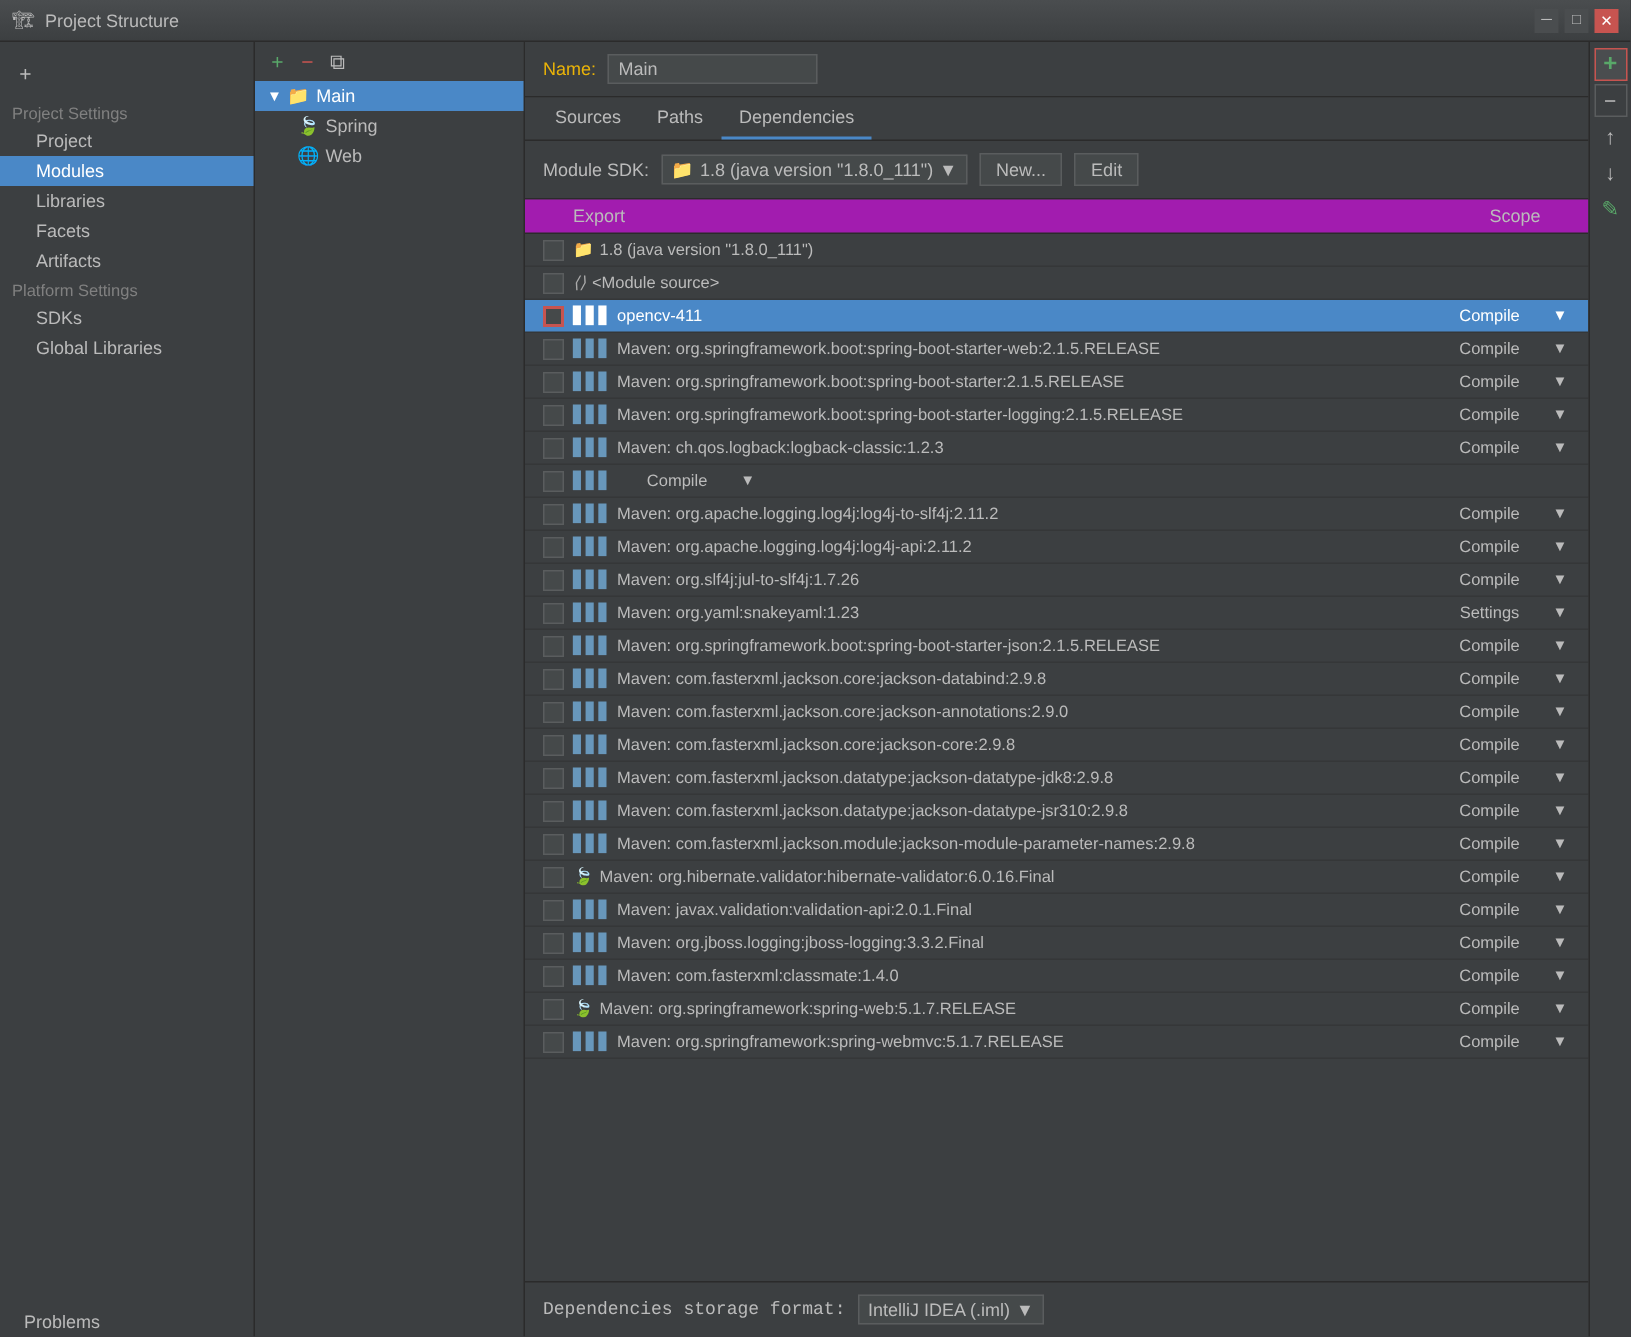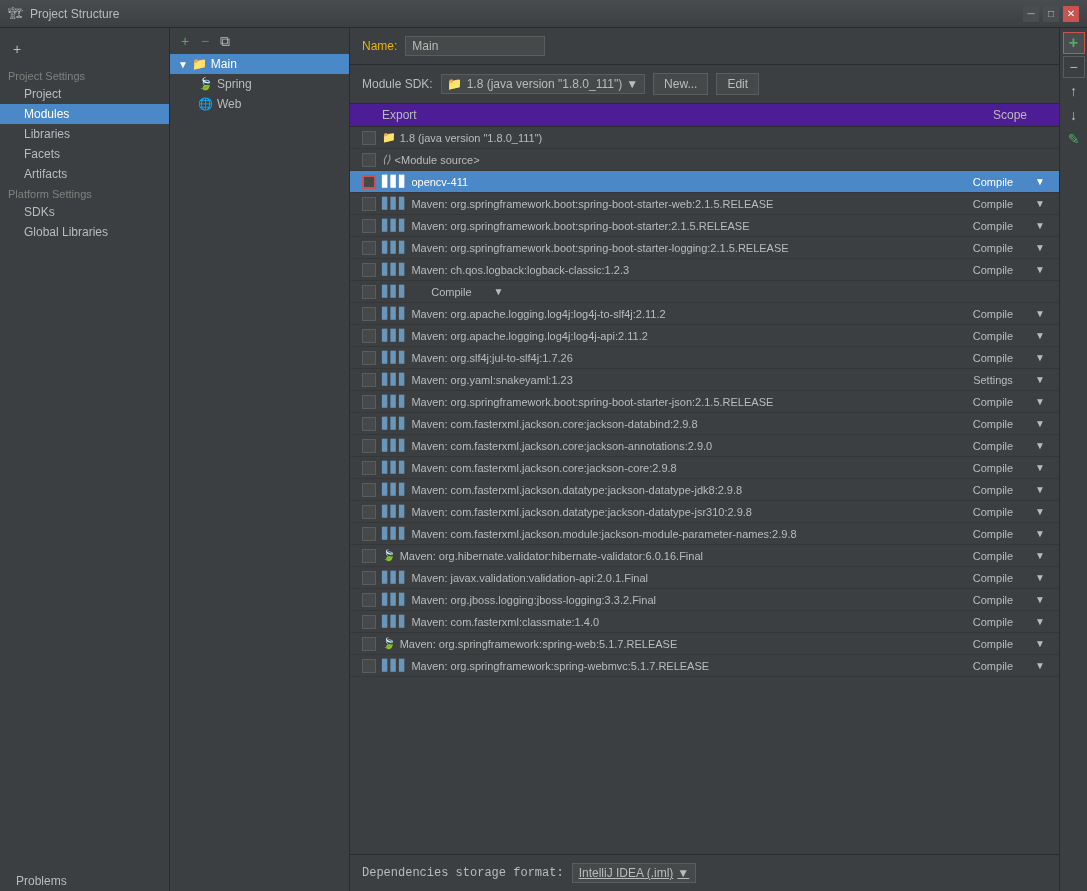--- a/index.html
+++ b/index.html
@@ -168,21 +168,21 @@
       border: 1px solid #5a5d5e;
       color: #bbbbbb;
       padding: 3px 10px;
       cursor: pointer;
     }
 
     .dep-table-header {
       display: flex;
       align-items: flex-end;
       padding: 4px 12px;
-      background: #4c1d95;
+      background: #a21caf;
       border-bottom: 1px solid #2b2b2b;
     }
     .dep-table-header .export-col { flex: 1; color: #bbbbbb; }
     .dep-table-header .scope-col { width: 100px; color: #bbbbbb; text-align: right; padding-right: 20px; }
 
     .dep-list {
       flex: 1;
       overflow-y: auto;
       background: #3c3f41;
     }
@@ -248,21 +248,20 @@
       border-top: 1px solid #2b2b2b;
     }
     .storage-label { color: #bbbbbb; font-family: Liberation Mono, monospace; }
     .storage-select {
       background: #45494a;
       border: 1px solid #5a5d5e;
       color: #bbbbbb;
       padding: 2px 6px;
       display: flex; align-items: center; gap: 4px;
       cursor: pointer;
-      text-decoration: underline;
     }
 
     .dep-list::-webkit-scrollbar { width: 8px; }
     .dep-list::-webkit-scrollbar-track { background: #3c3f41; }
     .dep-list::-webkit-scrollbar-thumb { background: #5a5d5e; }
 
     .folder-icon { color: #e0a030; }
     .bar-chart-icon { color: #6897bb; }
     .green-leaf { color: #59a869; }
   </style>
@@ -336,20 +335,31 @@
   </div>
 
   <div class="center-and-right">
     <div class="detail-panel">
 
       <div class="name-row">
         <span class="name-label">Name:</span>
         <input class="name-input" type="text" value="Main" style="">
       </div>
 
+      <div class="tabs">
+        <div class="tab">
+          <span>Sources</span>
+        </div>
+        <div class="tab">
+          <span>Paths</span>
+        </div>
+        <div class="tab active">
+          <span>Dependencies</span>
+        </div>
+      </div>
 
       <div class="sdk-row">
         <span class="sdk-label">Module SDK:</span>
         <div class="sdk-select">
           <span style="color:#e0a030;">📁</span>
           <span>1.8 (java version "1.8.0_111")</span>
           <span>▼</span>
         </div>
         <button class="sdk-btn">New...</button>
         <button class="sdk-btn">Edit</button>

